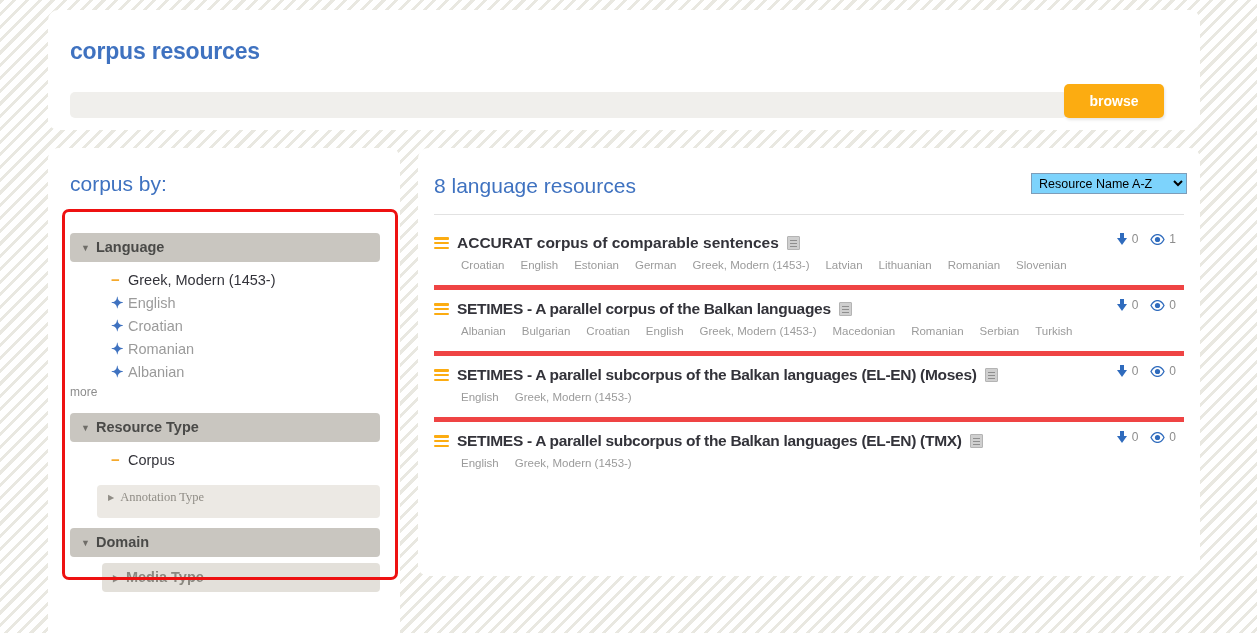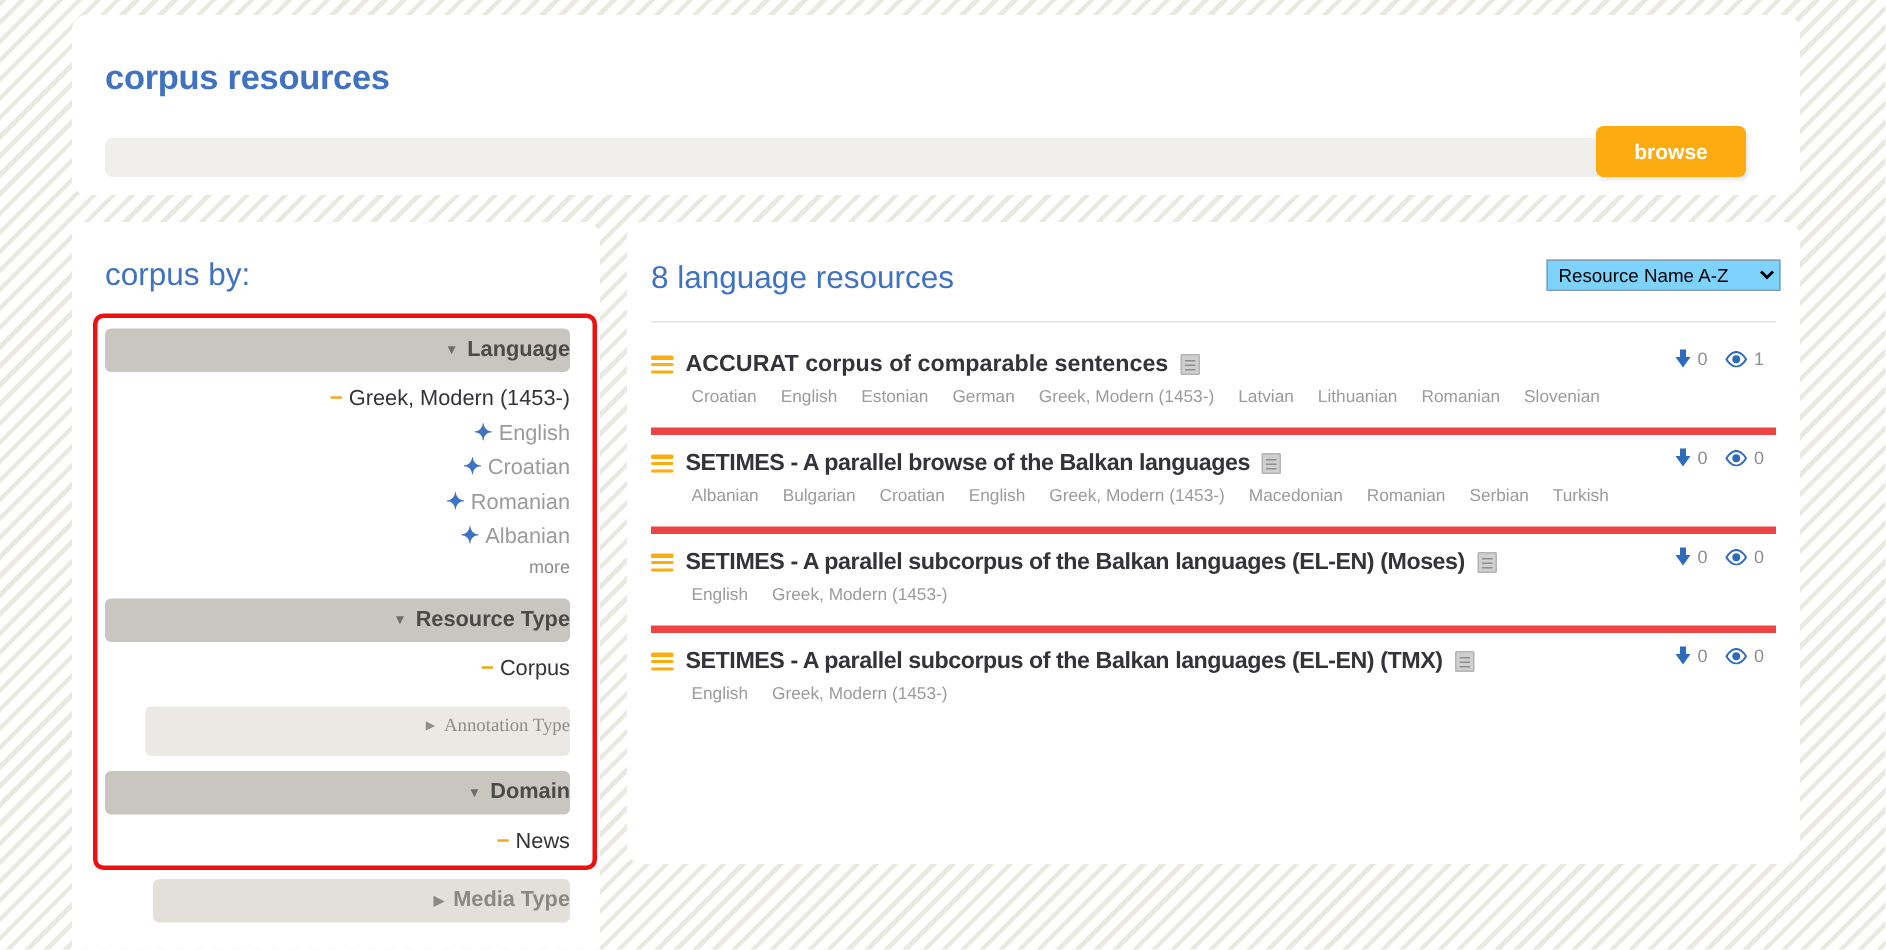--- a/index.html
+++ b/index.html
@@ -99,23 +99,22 @@
     left: 22px;
     top: 24px;
     font-size: 21px;
     color: #3f72c0;
     font-weight: normal;
   }
 
   .filter-list {
     position: absolute;
     left: 22px;
-    top: 71px;
+    top: 85px;
     width: 310px;
-    text-align: right;
   }
 
   .facet-header {
     background: #c9c6c0;
     border-radius: 4px;
     height: 29px;
     line-height: 29px;
     padding-left: 11px;
     font-size: 14.5px;
     font-weight: bold;
@@ -140,20 +139,21 @@
 
   .facet-items { margin: 0 0 14px 0; }
 
   .facet-item {
     height: 23px;
     line-height: 23px;
     font-size: 14.5px;
     padding-left: 7px;
     cursor: pointer;
     white-space: nowrap;
+    margin-left: 34px;
   }
   .sign {
     display: inline-block;
     width: 13px;
     font-weight: bold;
     font-size: 15px;
     margin-right: 4px;
   }
   .sign.minus { color: #f5a623; }
   .sign.plus  { color: #3f72c0; }
@@ -379,23 +379,20 @@
         <div class="facet-item"><span class="sign plus">✦</span><span class="item-label unselected">Romanian</span></div>
         <div class="facet-item"><span class="sign plus">✦</span><span class="item-label unselected">Albanian</span></div>
         <div class="more-link">more</div>
       </div>
       <div class="facet-header"><span class="facet-arrow">▼</span><span>Resource Type</span></div>
       <div class="facet-items">
         <div class="facet-item"><span class="sign minus">−</span><span class="item-label selected">Corpus</span></div>
       </div>
       <div class="subfacet"><span class="facet-arrow">▶</span><span>Annotation Type</span></div>
       <div class="facet-header"><span class="facet-arrow">▼</span><span>Domain</span></div>
-      <div class="facet-items">
-        <div class="facet-item"><span class="sign minus">−</span><span class="item-label selected">News</span></div>
-      </div>
       <div class="facet-header collapsed"><span class="facet-arrow">▶</span><span>Media Type</span></div>
     </div>
 </div>
 
 <div class="red-box"></div>
 
 <div class="results-card">
   <div class="results-title">8 language resources</div>
   <select class="sort-select" id="sort-select"><option value="Resource Name A-Z">Resource Name A-Z</option><option value="Resource Name Z-A">Resource Name Z-A</option><option value="Resource Type">Resource Type</option><option value="Media Type">Media Type</option></select>
   <div class="results-divider"></div>
@@ -423,21 +420,21 @@
           <span class="num">1</span>
         </div>
       </div>
       <div class="result-row">
         <div class="row-head">
           <div class="hamburger">
             <span></span>
             <span></span>
             <span></span>
           </div>
-          <div class="result-title condensed">SETIMES - A parallel browse of the Balkan languages</div>
+          <div class="result-title condensed">SETIMES - A parallel corpus of the Balkan languages</div>
           <div class="doc-icon"></div>
         </div>
         <div class="lang-tags"><span>Albanian</span><span>Bulgarian</span><span>Croatian</span><span>English</span><span>Greek, Modern (1453-)</span><span>Macedonian</span><span>Romanian</span><span>Serbian</span><span>Turkish</span></div>
         <div class="stats">
           <span class="dl-icon"></span>
           <span class="num">0</span>
           <span class="eye-icon">
             <svg width="15" height="11" viewBox="0 0 15 11">
               <path d="M7.5 0.6 C3.5 0.6 1 5.5 1 5.5 C1 5.5 3.5 10.4 7.5 10.4 C11.5 10.4 14 5.5 14 5.5 C14 5.5 11.5 0.6 7.5 0.6 Z" fill="none" stroke="#2f6bbd" stroke-width="1.3"></path>
               <circle cx="7.5" cy="5.5" r="2.6" fill="#2f6bbd"></circle>

